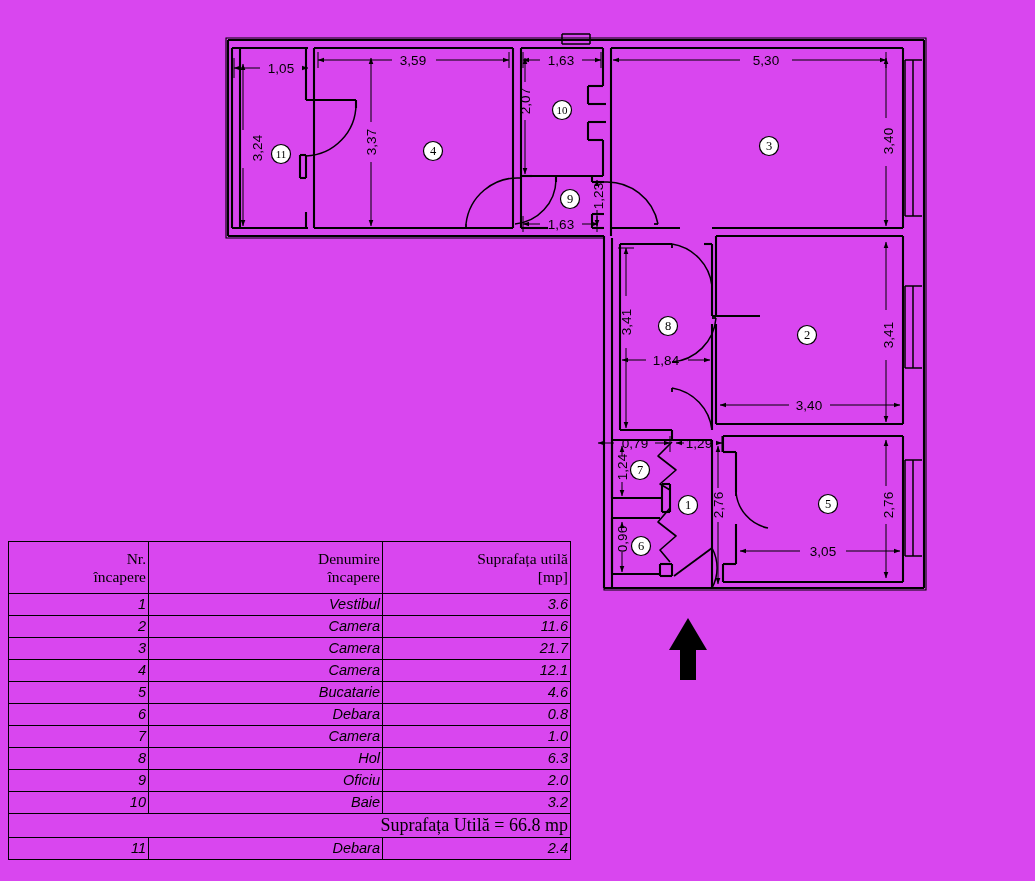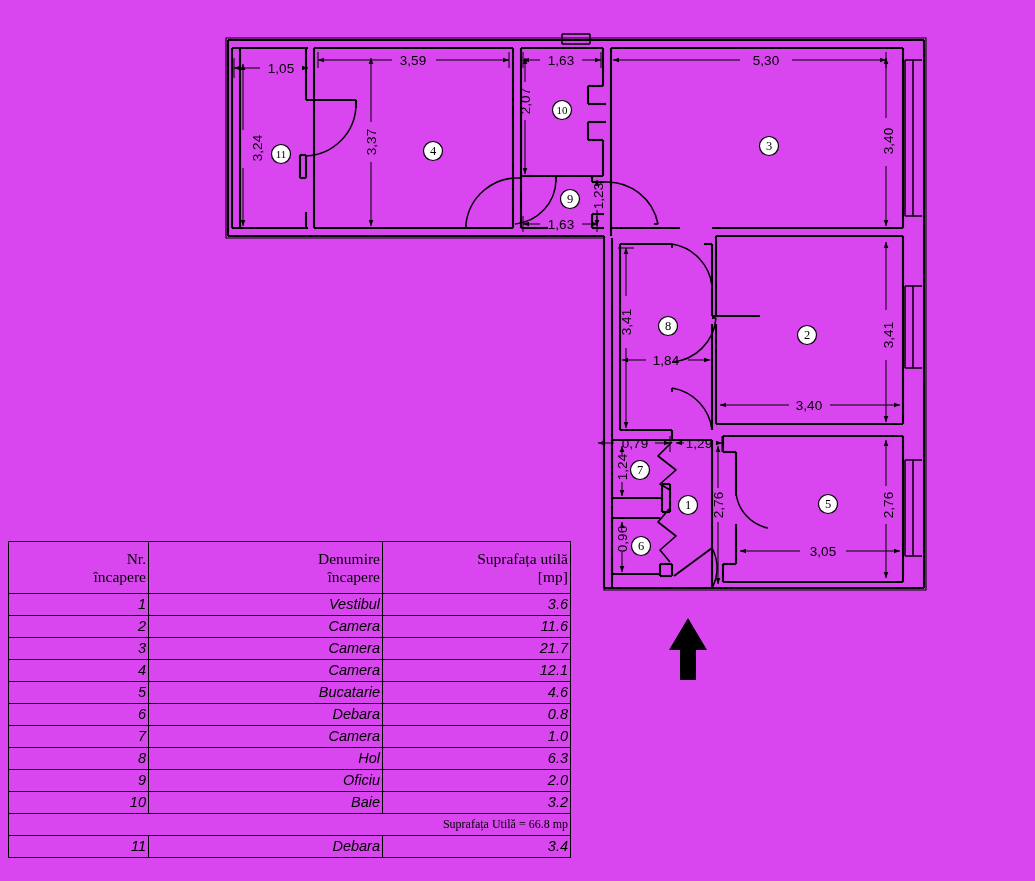--- a/index.html
+++ b/index.html
@@ -81,21 +81,21 @@
   td.body-cell {
     font-family: "Liberation Sans", sans-serif;
     font-style: italic;
     font-size: 14.5px;
     height: 22px;
     line-height: 1.0;
   }
   td.summary-cell {
     font-family: "Liberation Serif", serif;
     font-style: normal;
-    font-size: 12px;
+    font-size: 18px;
     height: 22px;
   }
   .col-nr   { width: 140px; }
   .col-name { width: 234px; }
   .col-area { width: 188px; }
 </style>
 </head>
 <body>
 
 <div id="page">
@@ -490,19 +490,19 @@
           <td class="body-cell">10</td>
           <td class="body-cell">Baie</td>
           <td class="body-cell">3.2</td>
         </tr>
         <tr>
           <td class="summary-cell" colspan="3">Suprafața Utilă = 66.8 mp</td>
         </tr>
         <tr>
           <td class="body-cell">11</td>
           <td class="body-cell">Debara</td>
-          <td class="body-cell">3.4</td>
+          <td class="body-cell">2.4</td>
         </tr>
       </tbody>
     </table>
   </div>
 
 </div>
 
 </body></html>

